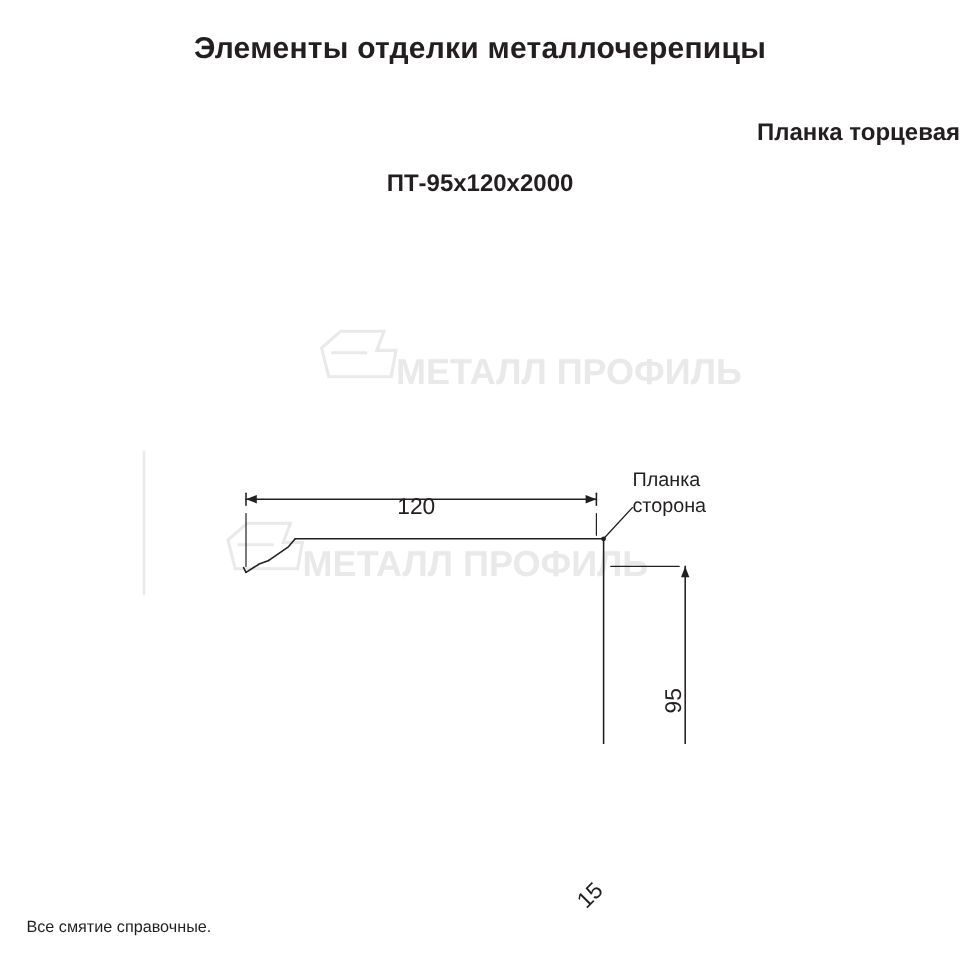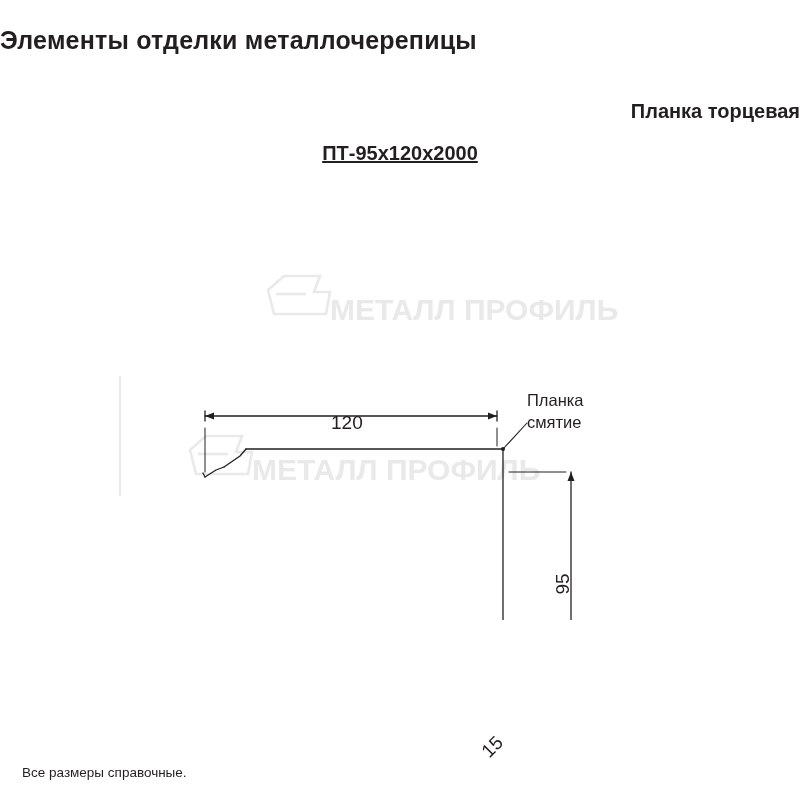--- a/index.html
+++ b/index.html
@@ -17,21 +17,21 @@
   }
   .page {
     position: absolute;
     inset: 0;
   }
   .title {
     position: absolute;
     top: 26px;
     left: 0;
     width: 800px;
-    text-align: left;
+    text-align: center;
     font-size: 25px;
     font-weight: bold;
     letter-spacing: 0.2px;
   }
   .subtitle {
     position: absolute;
     top: 100px;
     left: 0;
     width: 800px;
     text-align: right;
@@ -39,21 +39,20 @@
     font-weight: bold;
   }
   .code {
     position: absolute;
     top: 142px;
     left: 0;
     width: 800px;
     text-align: center;
     font-size: 20px;
     font-weight: bold;
-    text-decoration: underline;
   }
   .drawing {
     position: absolute;
     top: 180px;
     left: 0;
     width: 800px;
     height: 440px;
   }
   .watermark-layer {
     position: absolute;
@@ -161,21 +160,21 @@
         <path d="M512 560 L527 575" stroke-width="1"></path>
       </g>
     </svg>
 
     <div class="dim-label dim-120">120</div>
     <div class="dim-label dim-95">95</div>
     <div class="dim-label dim-15">15</div>
 
     <div class="face-label">
       <div>Планка</div>
-      <div>смятие</div>
+      <div>сторона</div>
     </div>
   </div>
 
   <div class="footer">
-    <div>Все размеры справочные.</div>
+    <div>Все смятие справочные.</div>
   </div>
 
 </div>
 
 </body></html>

